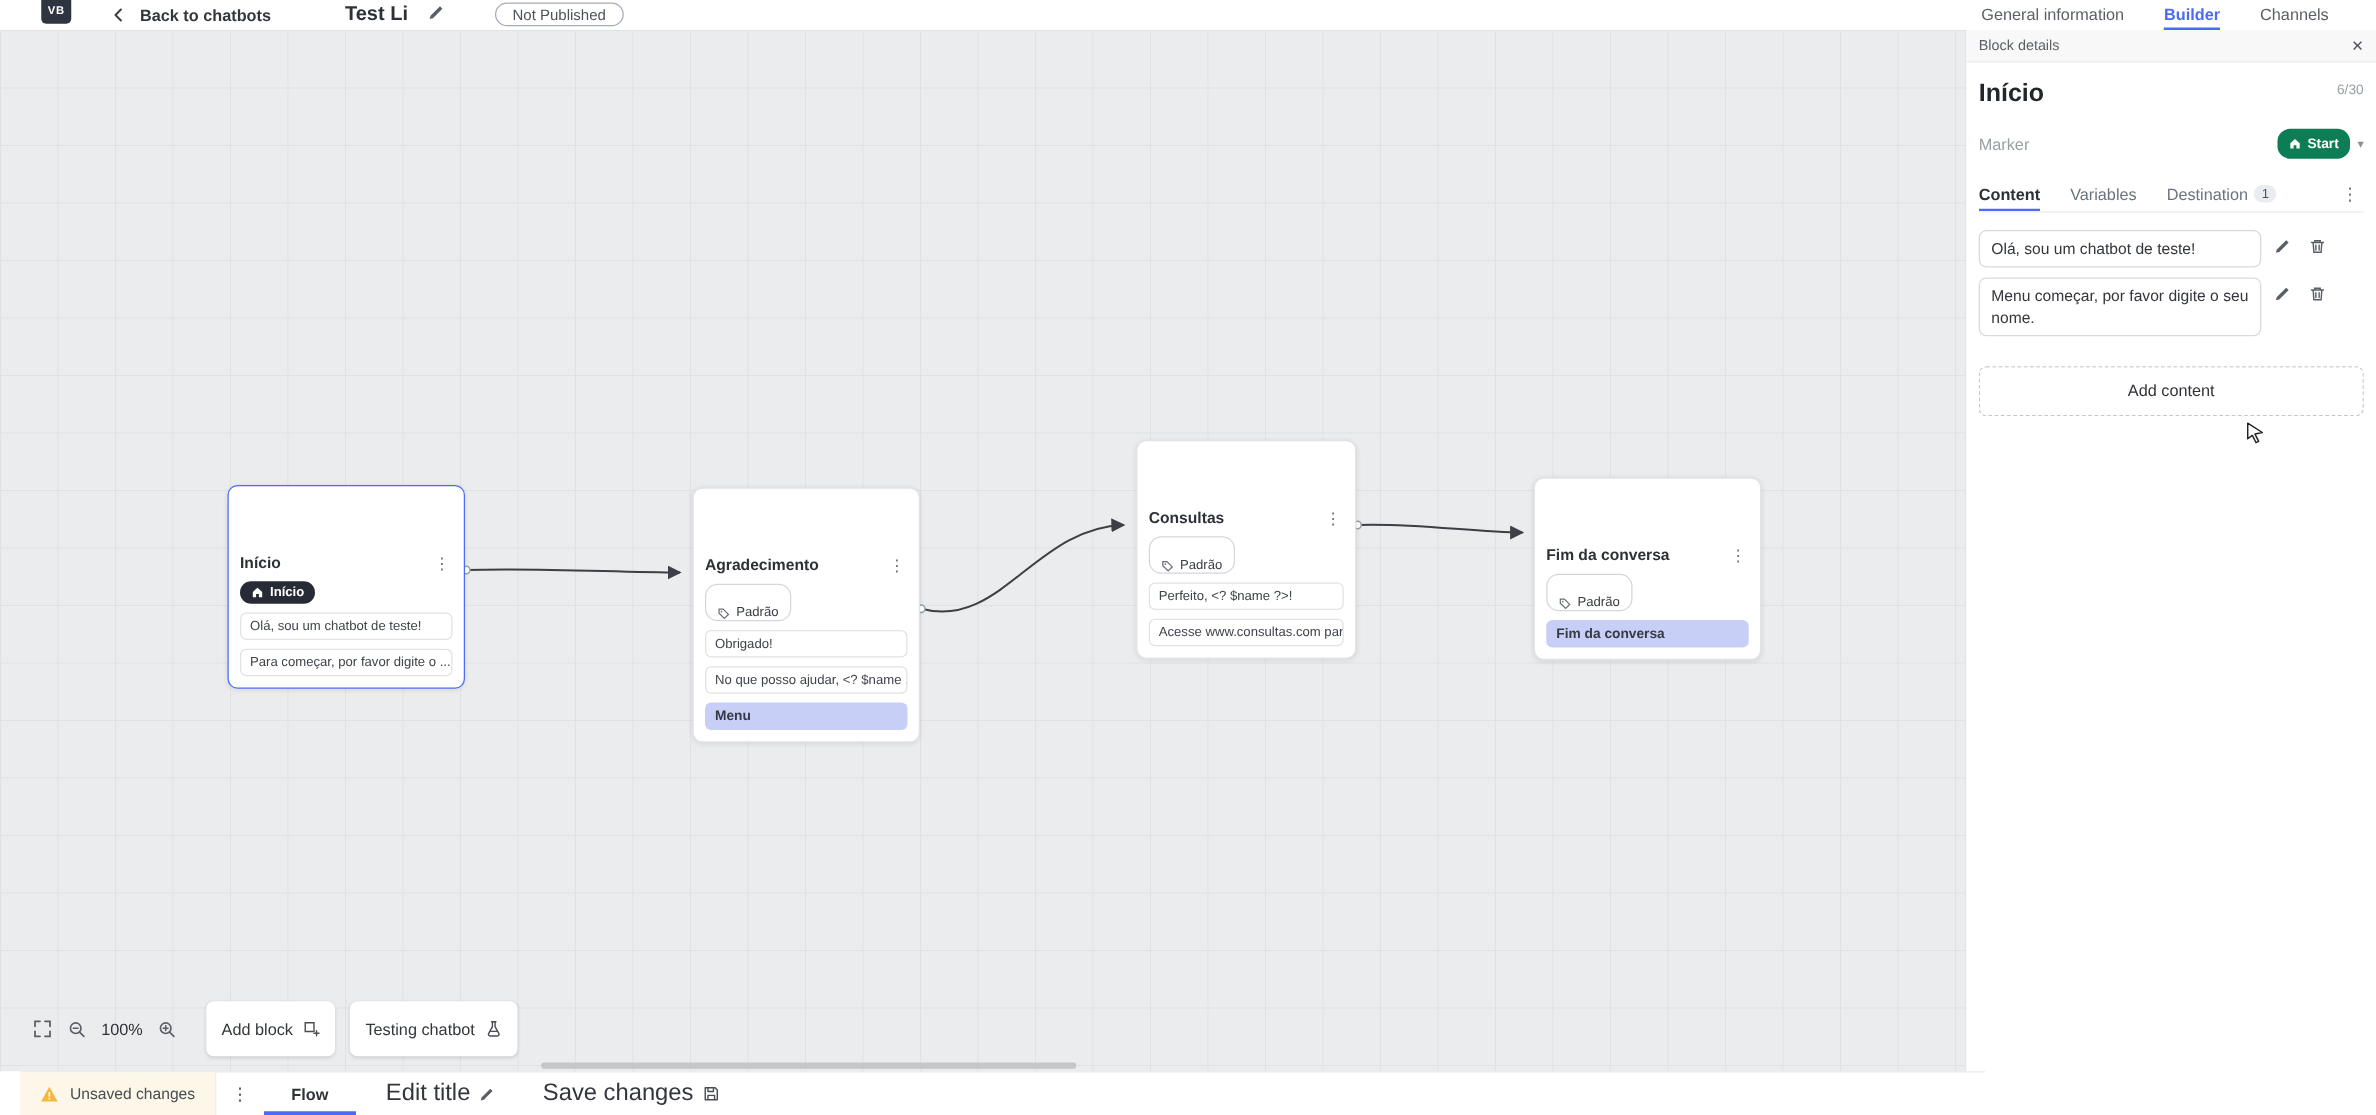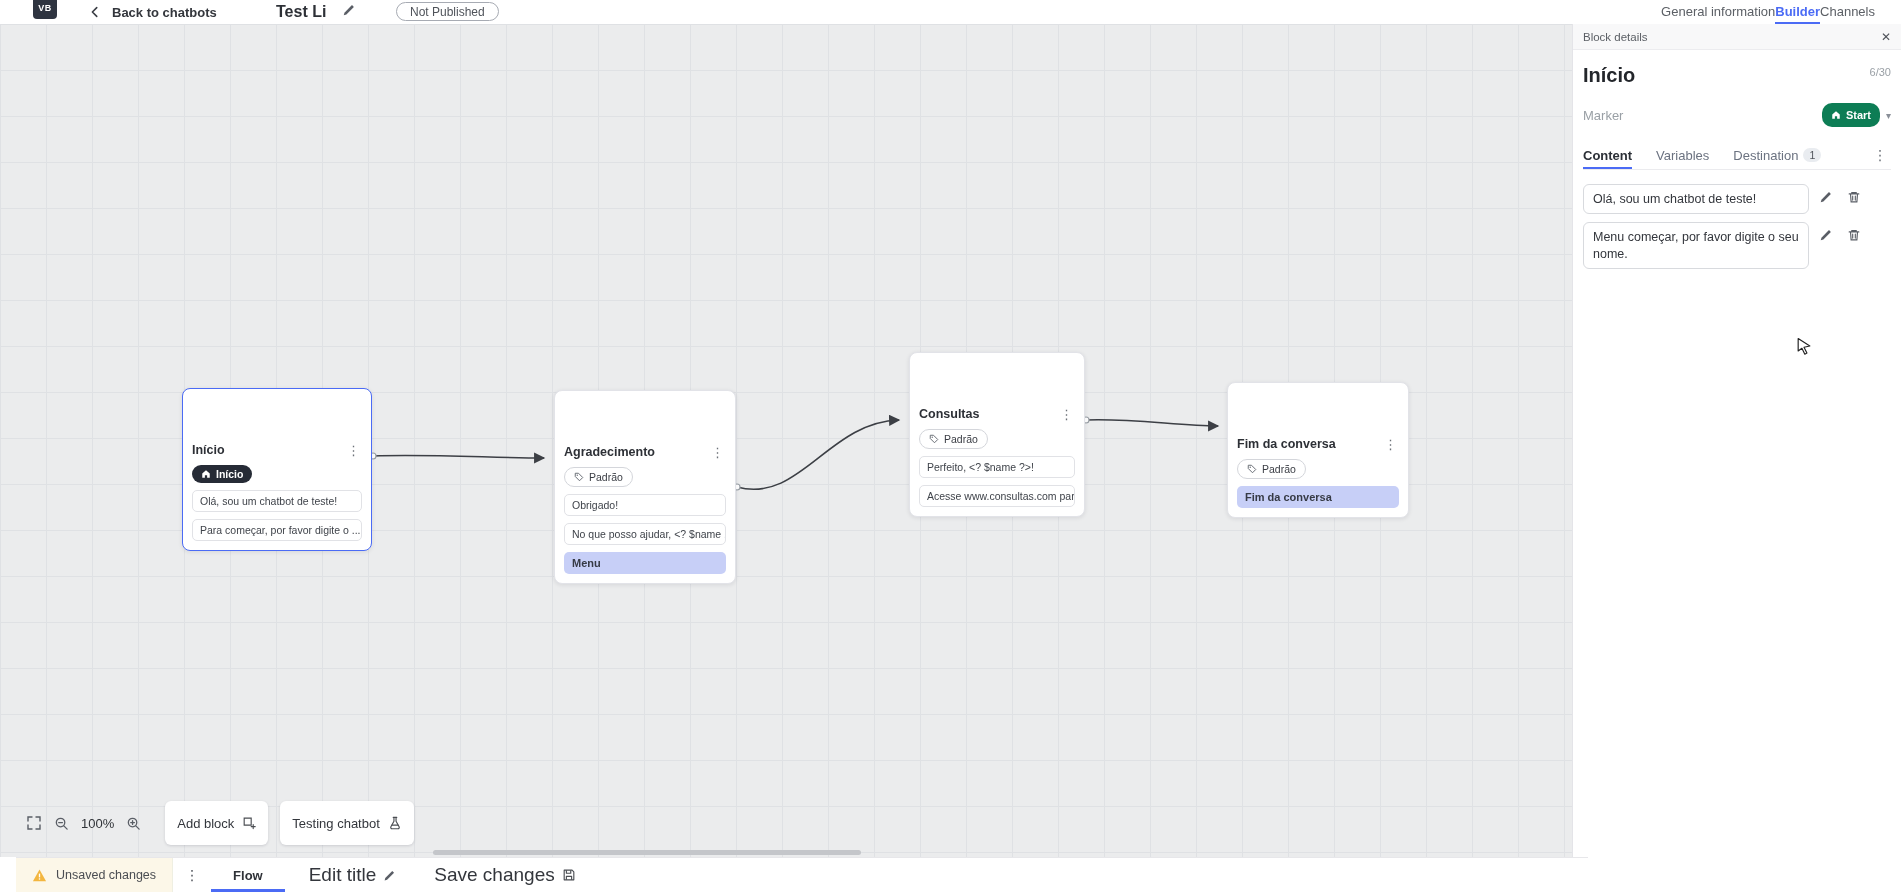--- a/index.html
+++ b/index.html
@@ -12,43 +12,43 @@
   .logo { position:absolute; left:33px; top:-3px; width:24px; height:22px; background:#2e3440;
           border-radius:4px; display:flex; align-items:center; justify-content:center; }
   .logo span { color:#fff; font-size:9px; font-weight:bold; letter-spacing:.5px; }
   .back-group { position:absolute; left:88px; top:0; height:24px; display:flex; align-items:center; gap:10px; cursor:pointer; }
   .back-label { font-size:13px; font-weight:600; color:#33363c; }
   .bot-title { position:absolute; left:276px; top:0; height:24px; display:flex; align-items:center;
                font-size:16px; font-weight:600; color:#2d3036; }
   .edit-pencil-top { position:absolute; left:342px; top:3px; color:#6b7077; }
   .status-pill { position:absolute; left:396px; top:2px; height:19px; padding:0 13px; border:1px solid #a7abb3;
                  border-radius:10px; display:flex; align-items:center; font-size:12px; color:#4f535a; background:#fff; }
-  .top-tabs { position:absolute; right:26px; top:0; height:24px; display:flex; }
+  .top-tabs { position:absolute; right:38px; top:0; height:24px; display:flex; gap:32px; }
   .top-tab { height:100%; display:flex; align-items:center; font-size:13px; color:#5c6066;
              border-bottom:2px solid transparent; cursor:pointer; }
   .top-tab.active { color:#4b6bf5; font-weight:600; border-bottom-color:#4b6bf5; }
 
   
   .canvas { position:absolute; left:0; top:24px; width:1572px; height:833px;
             background-color:#ebeced;
             background-image:linear-gradient(#dfe1e4 1px, transparent 1px),
                              linear-gradient(90deg,#dfe1e4 1px, transparent 1px);
             background-size:46px 46px; overflow:hidden; }
   .wires { position:absolute; left:0; top:0; width:1572px; height:833px; pointer-events:none; }
 
   .node { position:absolute; background:#fff; border:1px solid #e2e3e8; border-radius:8px;
           padding:9px; box-shadow:0 1px 4px rgba(25,28,45,.10); cursor:grab; }
   .node.selected { border:1.5px solid #4b6bf5; }
   .node-head { display:flex; justify-content:space-between; align-items:center; height:16px; margin-bottom:7px;margin-top:44px; }
   .node-title { font-size:12.5px; font-weight:600; color:#2d3036; }
   .kebab { color:#6b7077; font-size:13px; line-height:1; cursor:pointer; padding:0 2px; }
   .marker-pill { display:inline-flex; align-items:center; gap:5px; background:#262b36; color:#fff;
                  font-size:10.5px; font-weight:600; border-radius:10px; padding:0 9px; height:18px; margin-bottom:7px; }
-  .tag-pill { display:inline-flex; align-items:center; gap:5px; border:1px solid #d4d6db; color:#3a3d44;
-              font-size:10.5px; border-radius:10px; padding:0 9px; height:20px; margin-bottom:7px; background:#fff; }
+  .tag-pill { display:inline-flex; align-items:flex-end; gap:5px; border:1px solid #d4d6db; color:#3a3d44;
+              font-size:10.5px; border-radius:10px; padding:0 9px; height:30px; margin-bottom:7px; background:#fff; }
   .msg { border:1px solid #e1e2e6; border-radius:5px; padding:3px 7px; font-size:10.5px; color:#3f434a;
          height:22px; line-height:15px; white-space:nowrap; overflow:hidden; margin-bottom:7px; background:#fff; }
   .node > .msg:last-child, .node > .purple:last-child { margin-bottom:0; }
   .purple { background:#c7cff7; border-radius:5px; padding:3px 8px; font-size:11px; font-weight:600;
             color:#363a45; height:22px; line-height:16px; white-space:nowrap; overflow:hidden; }
 
   
   .controls { position:absolute; left:26px; bottom:12px; display:flex; align-items:center; gap:12px; }
   .icon-btn { display:flex; align-items:center; justify-content:center; cursor:pointer; color:#5a5e66; }
   .zoom-level { font-size:13px; color:#2f3237; }
@@ -325,20 +325,21 @@
               </svg>
           </span>
           <span class="icon-btn">
             <svg viewBox="0 0 16 16" width="14" height="14" fill="none" stroke="currentColor" stroke-width="1.3" stroke-linecap="round">
                 <path d="M2.5 4.5h11M5.5 4.5V3h5v1.5M4 4.5l.7 9h6.6l.7-9M6.5 7v4.5M9.5 7v4.5"></path>
               </svg>
           </span>
         </div>
       </div>
 
+      <div class="add-content">Add content</div>
     </div>
   </aside>
 
   <footer class="bottombar">
     <div class="bb-warning">
       <span class="icon-btn">
         <svg viewBox="0 0 16 16" width="15" height="15">
             <path d="M8 1.5 L15 14 H1 Z" fill="#f3b63f"></path>
             <rect x="7.3" y="6" width="1.4" height="4" fill="#fff"></rect>
             <rect x="7.3" y="11" width="1.4" height="1.4" fill="#fff"></rect>

